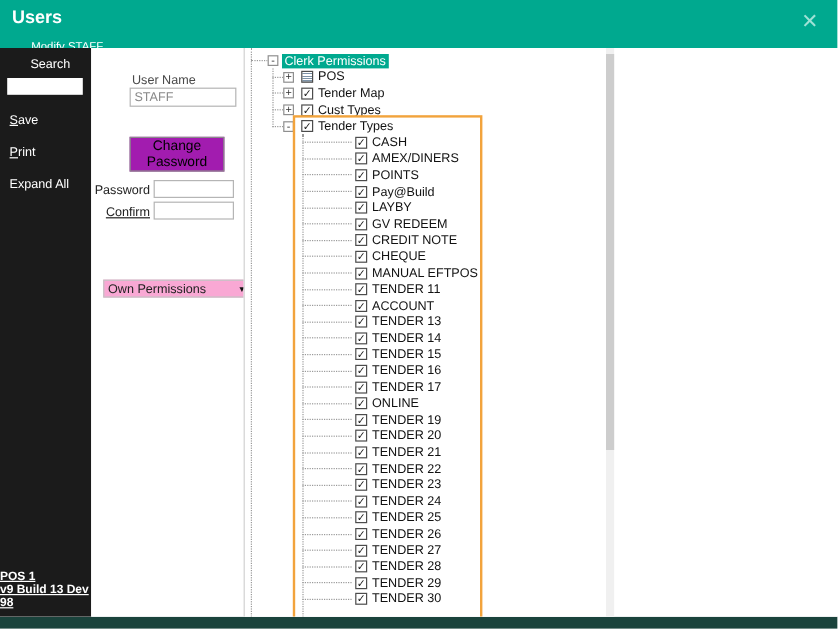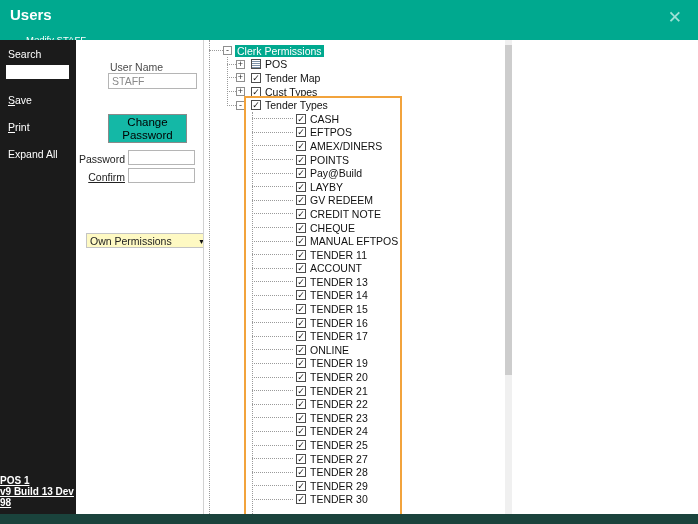--- a/index.html
+++ b/index.html
@@ -11,37 +11,37 @@
   .header { position:relative; height:40px; background:#00A98F; color:#fff; flex:0 0 auto; }
   .header .title { position:absolute; left:10px; top:6px; font-size:15px; font-weight:bold; }
   .header .subtitle { position:absolute; left:26px; top:34px; font-size:9.5px; }
   .header .close { position:absolute; right:16px; top:7px; font-size:17px; color:#9fe2d6; cursor:default; }
 
   
   .bodyrow { position:relative; flex:1 1 auto; display:flex; overflow:hidden; }
 
   
   .sidebar { position:relative; width:76px; background:#1B1B1B; color:#fff; flex:0 0 auto; }
-  .sb-label { font-size:10.5px; padding:8px 0 0 8px; }
+  .sb-label { font-size:10.5px; padding:8px 0 0 8px;text-align:center; }
   .sb-search-input { display:block; margin:5px 6px 0 6px; width:63px; height:14px; background:#fff; border:none; font-size:10px; padding:0 2px; }
   .sb-item { font-size:10.5px; padding:15px 0 0 8px; cursor:pointer; }
   .sb-footer { position:absolute; bottom:6px; left:0; width:100%; text-align:left; font-size:10px; font-weight:bold; line-height:11px;text-decoration:underline; }
 
   
   .main { position:relative; flex:1 1 auto; background:#ffffff; }
   .lbl { position:absolute; font-size:10.5px; color:#4a4a4a; }
   .tinput { position:absolute; border:1px solid #b5b5b5; background:#fff; font-size:10.5px; padding:0 3px; color:#222; }
   .username-input { left:32px; top:33px; width:89px; height:16px; color:#8a8a8a; }
   .pw-label { left:0; top:113px; width:49px; text-align:right; color:#222; }
   .cf-label { left:0; top:131px; width:49px; text-align:right; color:#222;text-decoration:underline; }
   .pw-input { left:52px; top:110px; width:67px; height:15px; }
   .cf-input { left:52px; top:128px; width:67px; height:15px; }
-  .chpw-btn { position:absolute; left:32px; top:74px; width:79px; height:29px; background:#14b8a6; border:1px solid #8a8a8a; font-size:11.5px; line-height:13px; text-align:center; padding-top:1px; cursor:pointer; font-family:"Liberation Sans", sans-serif; }
+  .chpw-btn { position:absolute; left:32px; top:74px; width:79px; height:29px; background:#a21caf; border:1px solid #8a8a8a; font-size:11.5px; line-height:13px; text-align:center; padding-top:1px; cursor:pointer; font-family:"Liberation Sans", sans-serif; }
   .override-label { left:11px; top:171px; width:115px; font-weight:bold; font-size:10px; line-height:11px; color:#1d1d1d; }
-  .override-select { position:absolute; left:10px; top:193px; width:123px; height:15px; background:#fef9c3; border:1px solid #c4c4c4; font-size:10.5px; padding:1px 14px 0 3px; cursor:pointer; }
+  .override-select { position:absolute; left:10px; top:193px; width:123px; height:15px; background:#f9a8d4; border:1px solid #c4c4c4; font-size:10.5px; padding:1px 14px 0 3px; cursor:pointer; }
   .override-select .arrow { position:absolute; right:3px; top:4px; font-size:7px; color:#111; }
 
   
   .tree-panel { position:absolute; left:127px; top:0; width:309px; height:474px; background:#fff; border-left:1px solid #d2d2d2; overflow:hidden; }
   .vline { position:absolute; width:0; border-left:1px dotted #9a9a9a; }
   .vline0 { left:5px; top:0; height:474px; }
   .vline1 { left:23px; top:17px; height:49px; }
   .vline2 { left:48px; top:72px; height:402px; }
   #tree-rows { position:absolute; left:0; top:4px; width:100%; }
   .trow { display:flex; align-items:center; height:13.6px; white-space:nowrap; cursor:default; }
@@ -143,25 +143,20 @@
               <span class="tlabel">Tender Types</span>
             </div>
             <div class="trow">
               <span class="stub s-l2"></span>
               <span class="cb"></span>
               <span class="tlabel">CASH</span>
             </div>
             <div class="trow">
               <span class="stub s-l2"></span>
               <span class="cb"></span>
-              <span class="tlabel">EFTPOS</span>
-            </div>
-            <div class="trow">
-              <span class="stub s-l2"></span>
-              <span class="cb"></span>
               <span class="tlabel">AMEX/DINERS</span>
             </div>
             <div class="trow">
               <span class="stub s-l2"></span>
               <span class="cb"></span>
               <span class="tlabel">POINTS</span>
             </div>
             <div class="trow">
               <span class="stub s-l2"></span>
               <span class="cb"></span>
@@ -259,20 +254,25 @@
             </div>
             <div class="trow">
               <span class="stub s-l2"></span>
               <span class="cb"></span>
               <span class="tlabel">TENDER 24</span>
             </div>
             <div class="trow">
               <span class="stub s-l2"></span>
               <span class="cb"></span>
               <span class="tlabel">TENDER 25</span>
+            </div>
+            <div class="trow">
+              <span class="stub s-l2"></span>
+              <span class="cb"></span>
+              <span class="tlabel">TENDER 26</span>
             </div>
             <div class="trow">
               <span class="stub s-l2"></span>
               <span class="cb"></span>
               <span class="tlabel">TENDER 27</span>
             </div>
             <div class="trow">
               <span class="stub s-l2"></span>
               <span class="cb"></span>
               <span class="tlabel">TENDER 28</span>

